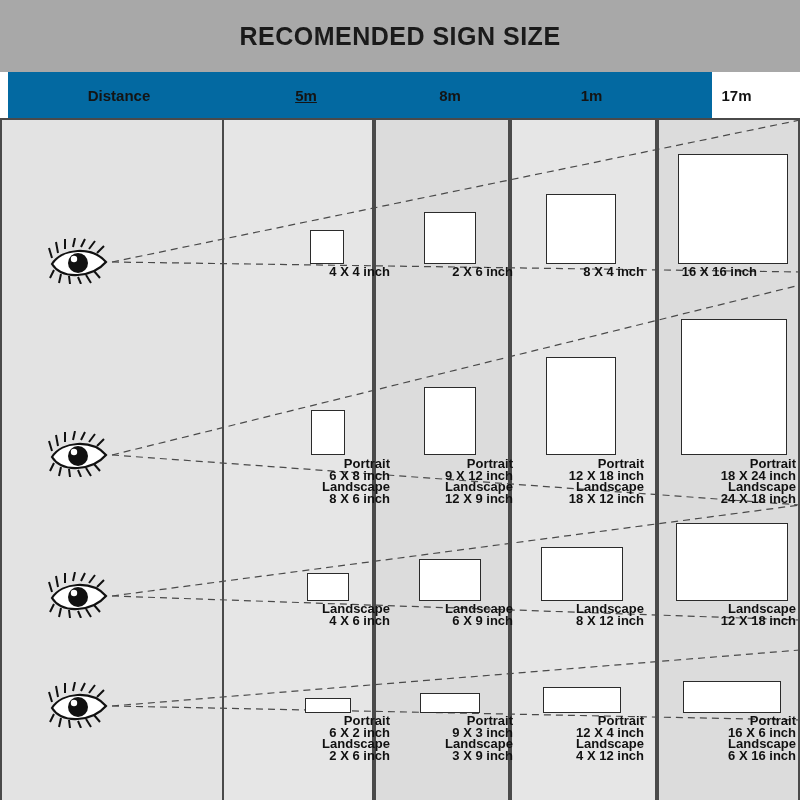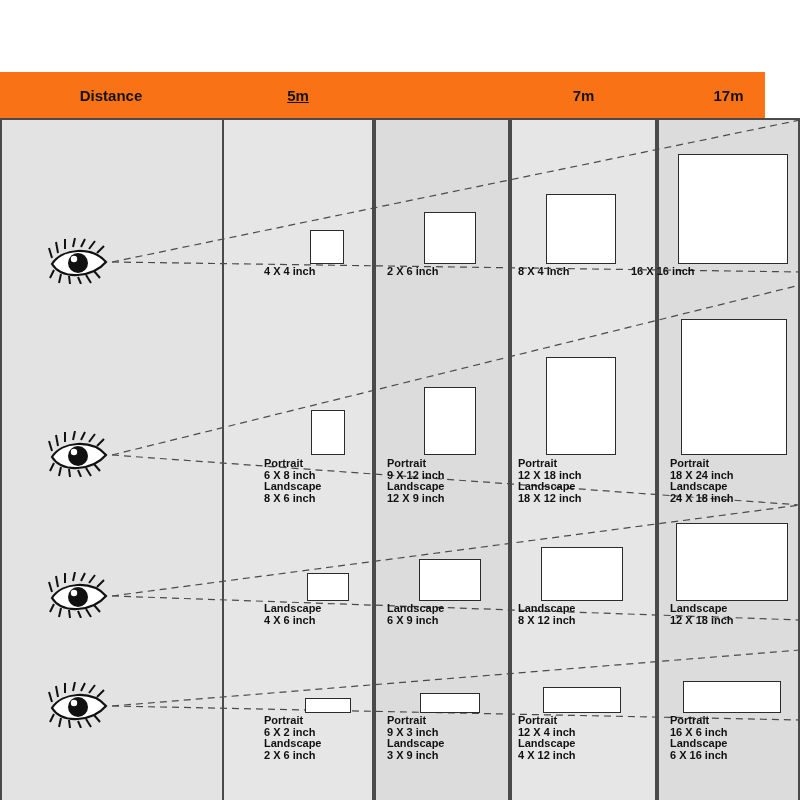--- a/index.html
+++ b/index.html
@@ -29,25 +29,25 @@
   }
   .title-text {
     font-size: 25px;
     font-weight: bold;
     color: #1a1a1a;
     letter-spacing: 0.5px;
   }
   
   .header-row {
     position: absolute;
-    left: 0;
+    left: 8px;
     top: 72px;
-    width: 765px;
+    width: 704px;
     height: 46px;
-    background: #f97316;
+    background: #0369a1;
   }
   .header-cell {
     position: absolute;
     top: 0;
     height: 46px;
     display: flex;
     align-items: center;
     justify-content: center;
     font-size: 15px;
     font-weight: bold;
@@ -88,22 +88,22 @@
   
   .sign-box {
     position: absolute;
     background: #ffffff;
     border: 1.5px solid #2b2b2b;
     box-sizing: border-box;
   }
   
   .caption {
     position: absolute;
-    text-align: left;
-    font-size: 11px;
+    text-align: right;
+    font-size: 13px;
     font-weight: bold;
     color: #111111;
     line-height: 11.5px;
     white-space: pre;
   }
   
   .eye-icon {
     position: absolute;
     width: 62px;
     height: 46px;
@@ -116,25 +116,29 @@
     width: 800px;
     height: 682px;
     pointer-events: none;
   }
 </style>
 </head>
 <body>
 
 <div id="chart-root">
 
+  <div class="title-bar">
+    <div class="title-text">RECOMENDED SIGN SIZE</div>
+  </div>
 
   <div class="header-row">
     <div class="header-cell" style="left:0px;width:222px;">Distance</div>
     <div class="header-cell" style="left:222px;width:152px;text-decoration:underline;">5m</div>
-    <div class="header-cell" style="left:510px;width:147px;">7m</div>
+    <div class="header-cell" style="left:374px;width:136px;">8m</div>
+    <div class="header-cell" style="left:510px;width:147px;">1m</div>
     <div class="header-cell" style="left:657px;width:143px;text-align:center;">17m</div>
   </div>
 
   <div class="body-area">
 
     <div class="outer-left"></div>
     <div class="outer-right"></div>
 
     <div class="col-band light" style="left:222px;width:152px;"></div>
     <div class="col-band" style="left:374px;width:136px;"></div>

